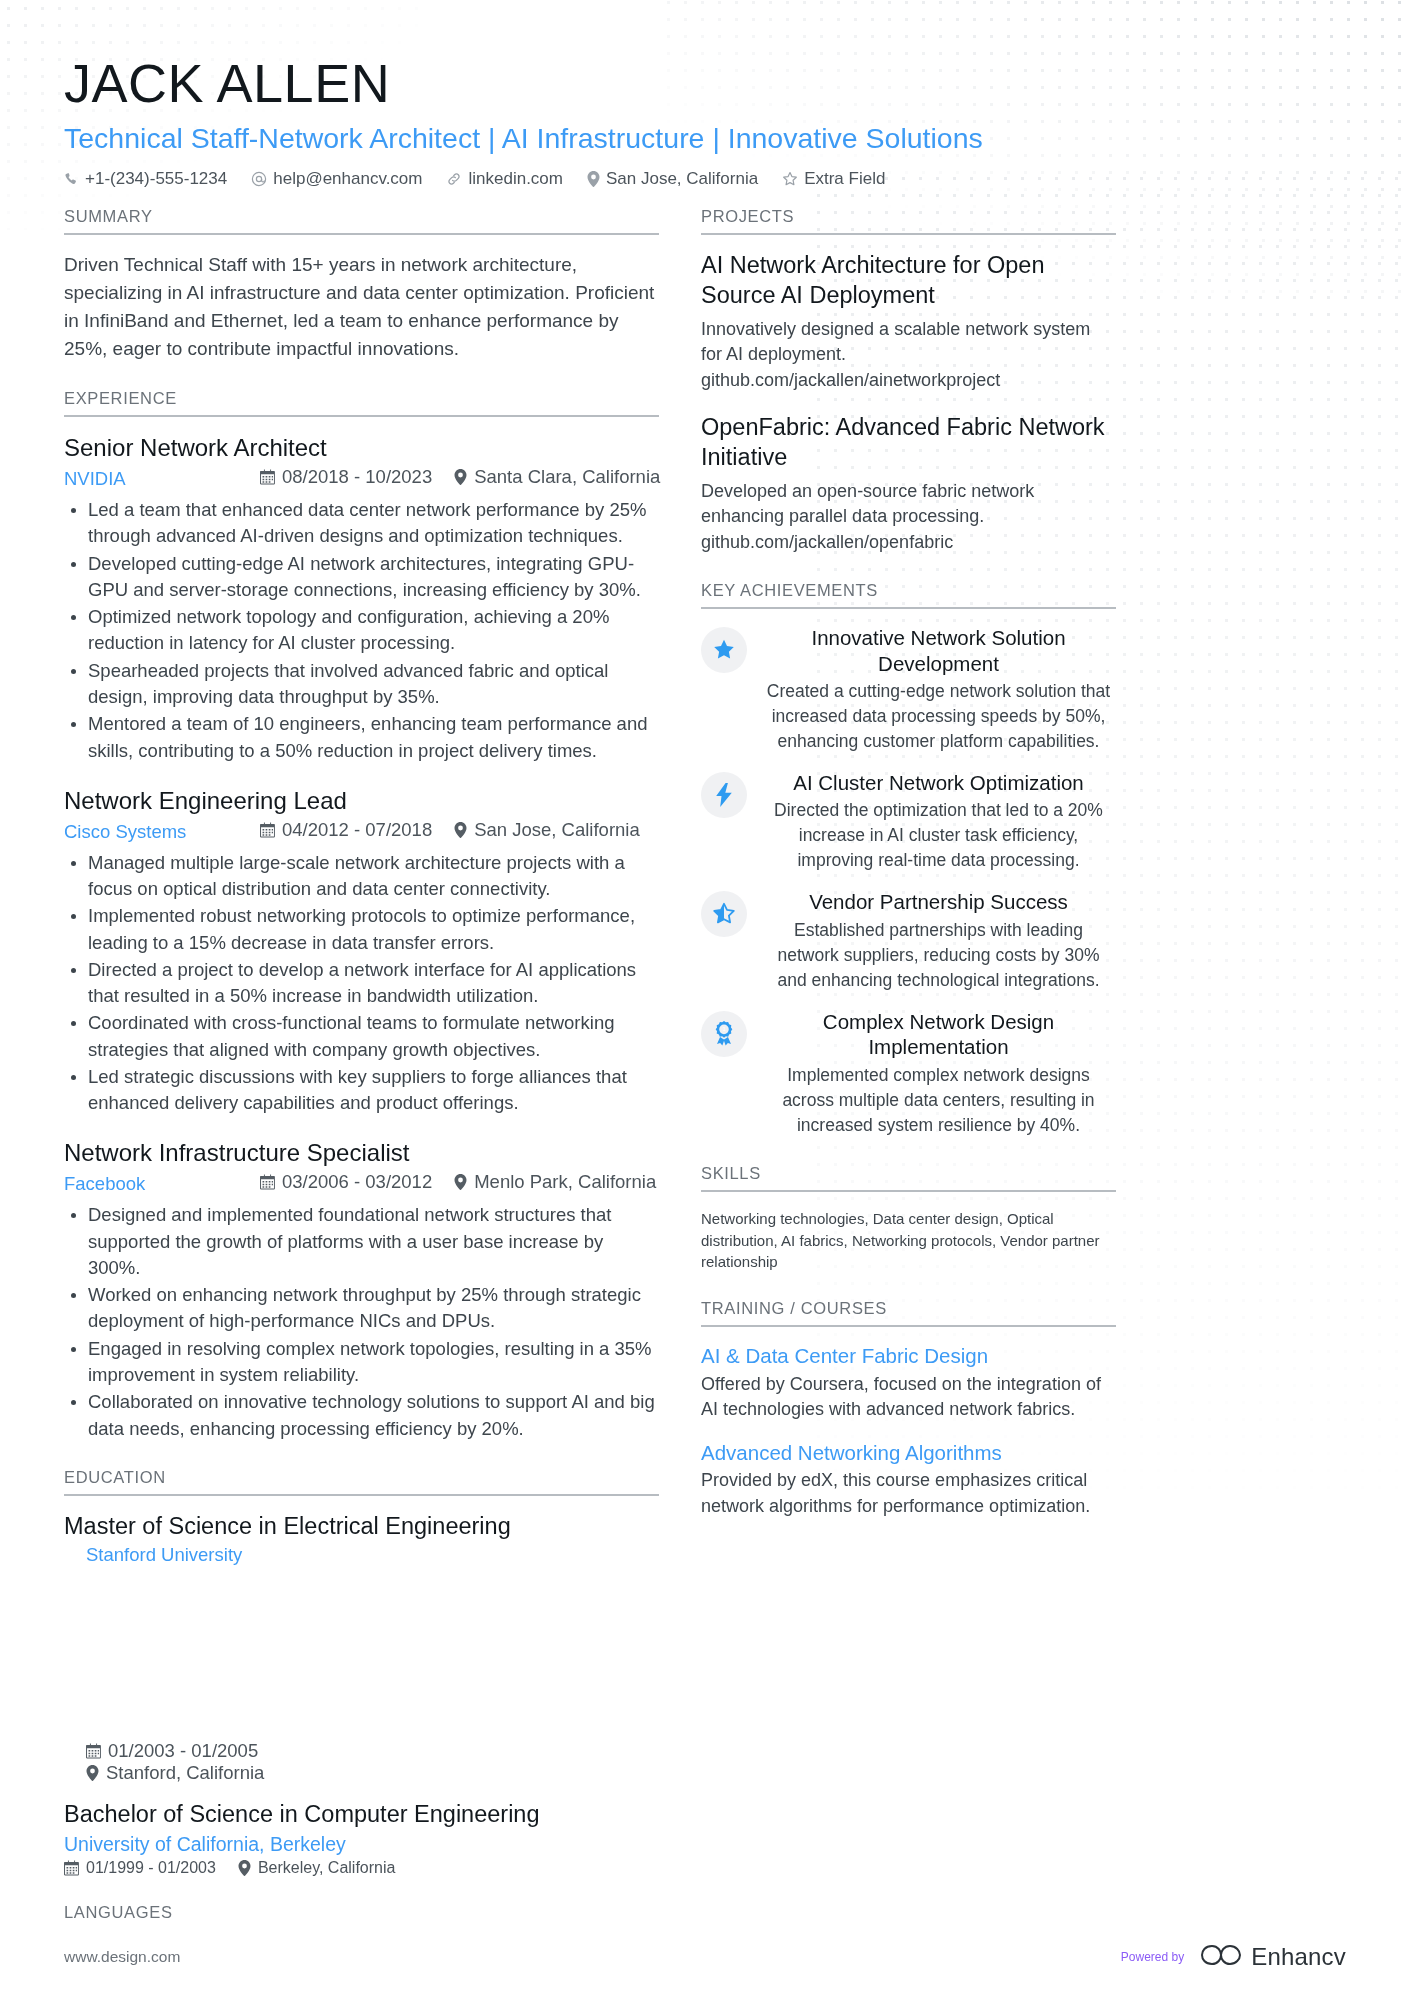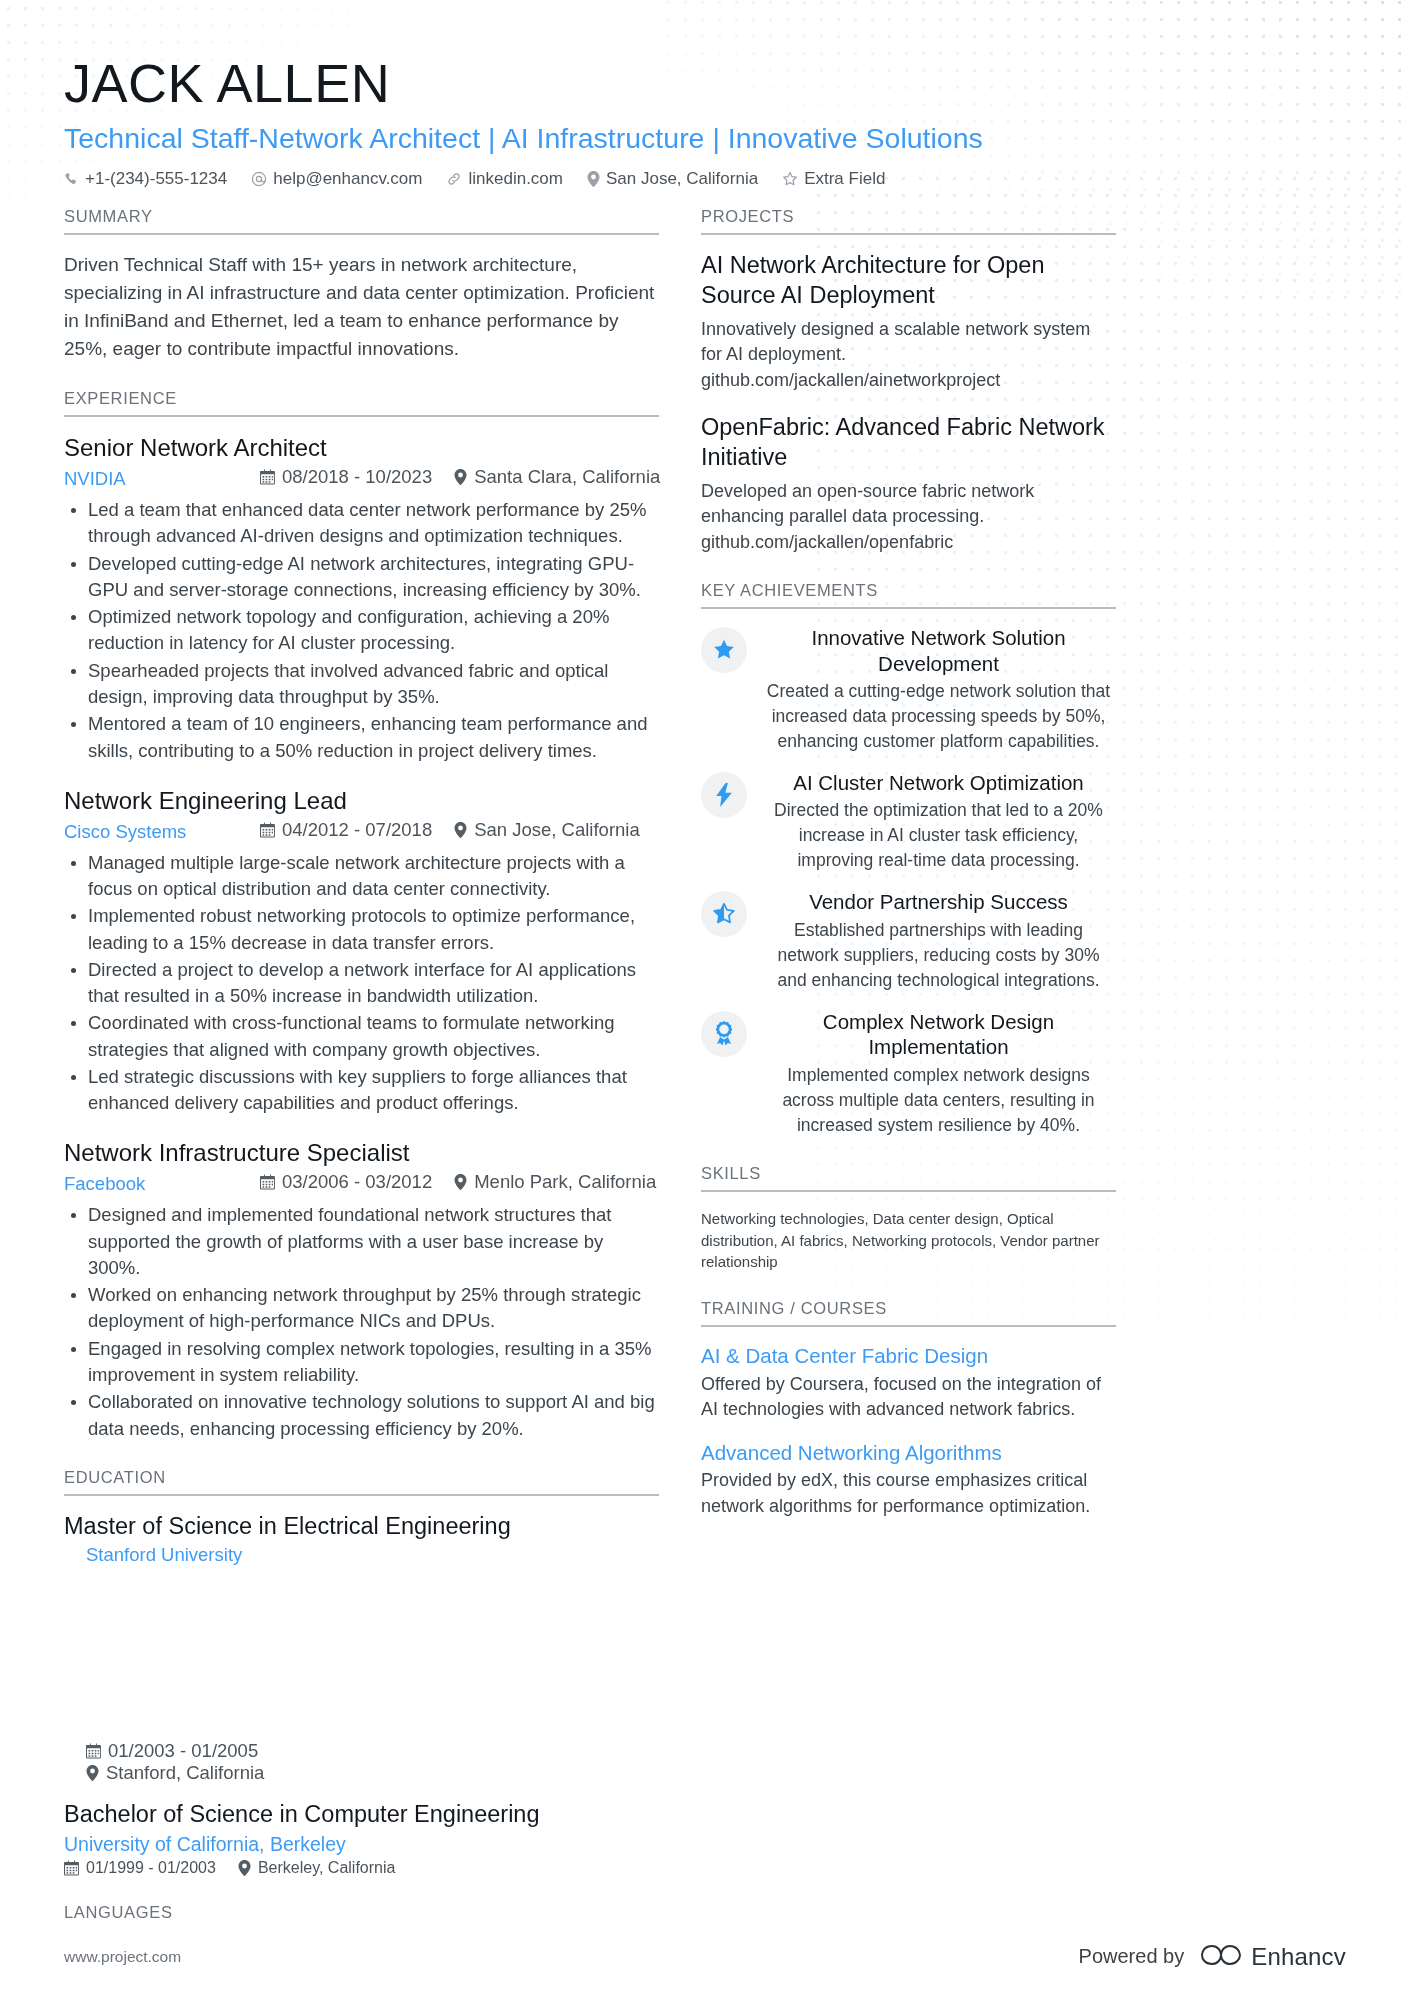--- a/index.html
+++ b/index.html
@@ -296,22 +296,22 @@
   .footer-url {
     font-size: 15.5px;
     color: #6b7279;
   }
   .footer-brand {
     display: flex;
     align-items: center;
     gap: 16px;
   }
   .powered {
-    font-size: 20px;
-    color: #404040;
+    font-size: 12px;
+    color: #8b5cf6;
   }
   .brand-mark { display: flex; align-items: center; gap: 9px; }
   .brand-name {
     font-size: 24px;
     color: #2b3238;
     letter-spacing: 0.2px;
   }
 </style>
 </head>
 <body>
@@ -656,21 +656,21 @@
                 <div class="course-desc">Provided by edX, this course emphasizes critical network algorithms for performance optimization.</div>
               </div>
             </div>
         </div>
 
       </div>
     </div>
   </div>
 
   <div class="footer">
-    <div class="footer-url">www.project.com</div>
+    <div class="footer-url">www.design.com</div>
     <div class="footer-brand">
       <span class="powered">Powered by</span>
       <span class="brand-mark">
         <span>
           <svg width="42" height="26" viewBox="0 0 42 26" fill="none" aria-hidden="true">
             <path d="M12 4 C5 4, 2 9, 2 13 C2 17, 5 22, 12 22 C18 22, 21 17, 21 13 C21 9, 18 4, 12 4 Z" stroke="#2b3238" stroke-width="2" fill="none"></path>
             <path d="M21 13 C21 9, 24 4, 30 4 C36 4, 40 9, 40 13 C40 17, 36 22, 30 22 C24 22, 21 17, 21 13 Z" stroke="#2b3238" stroke-width="2" fill="none"></path>
           </svg>
         </span>
         <span class="brand-name">Enhancv</span>

